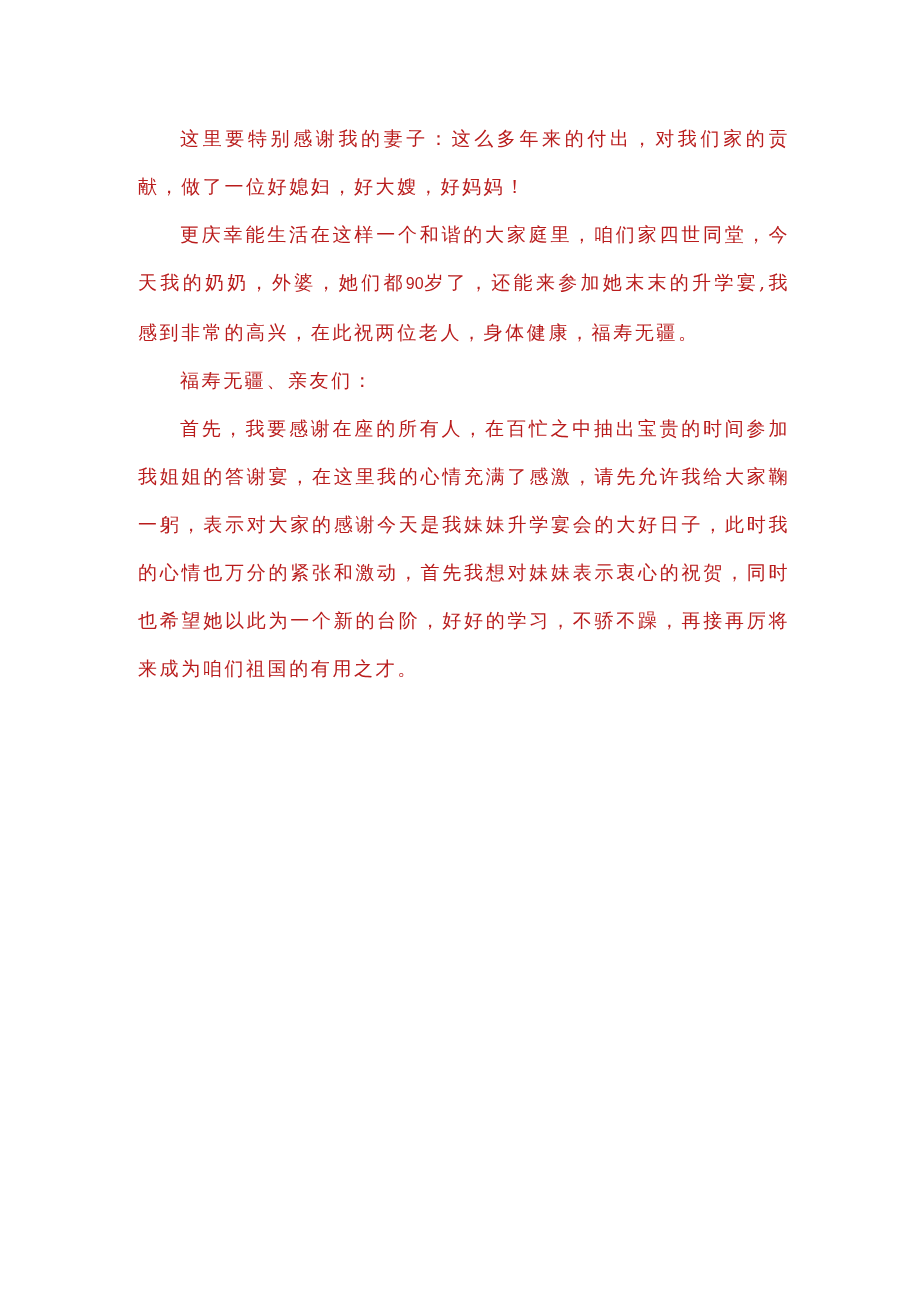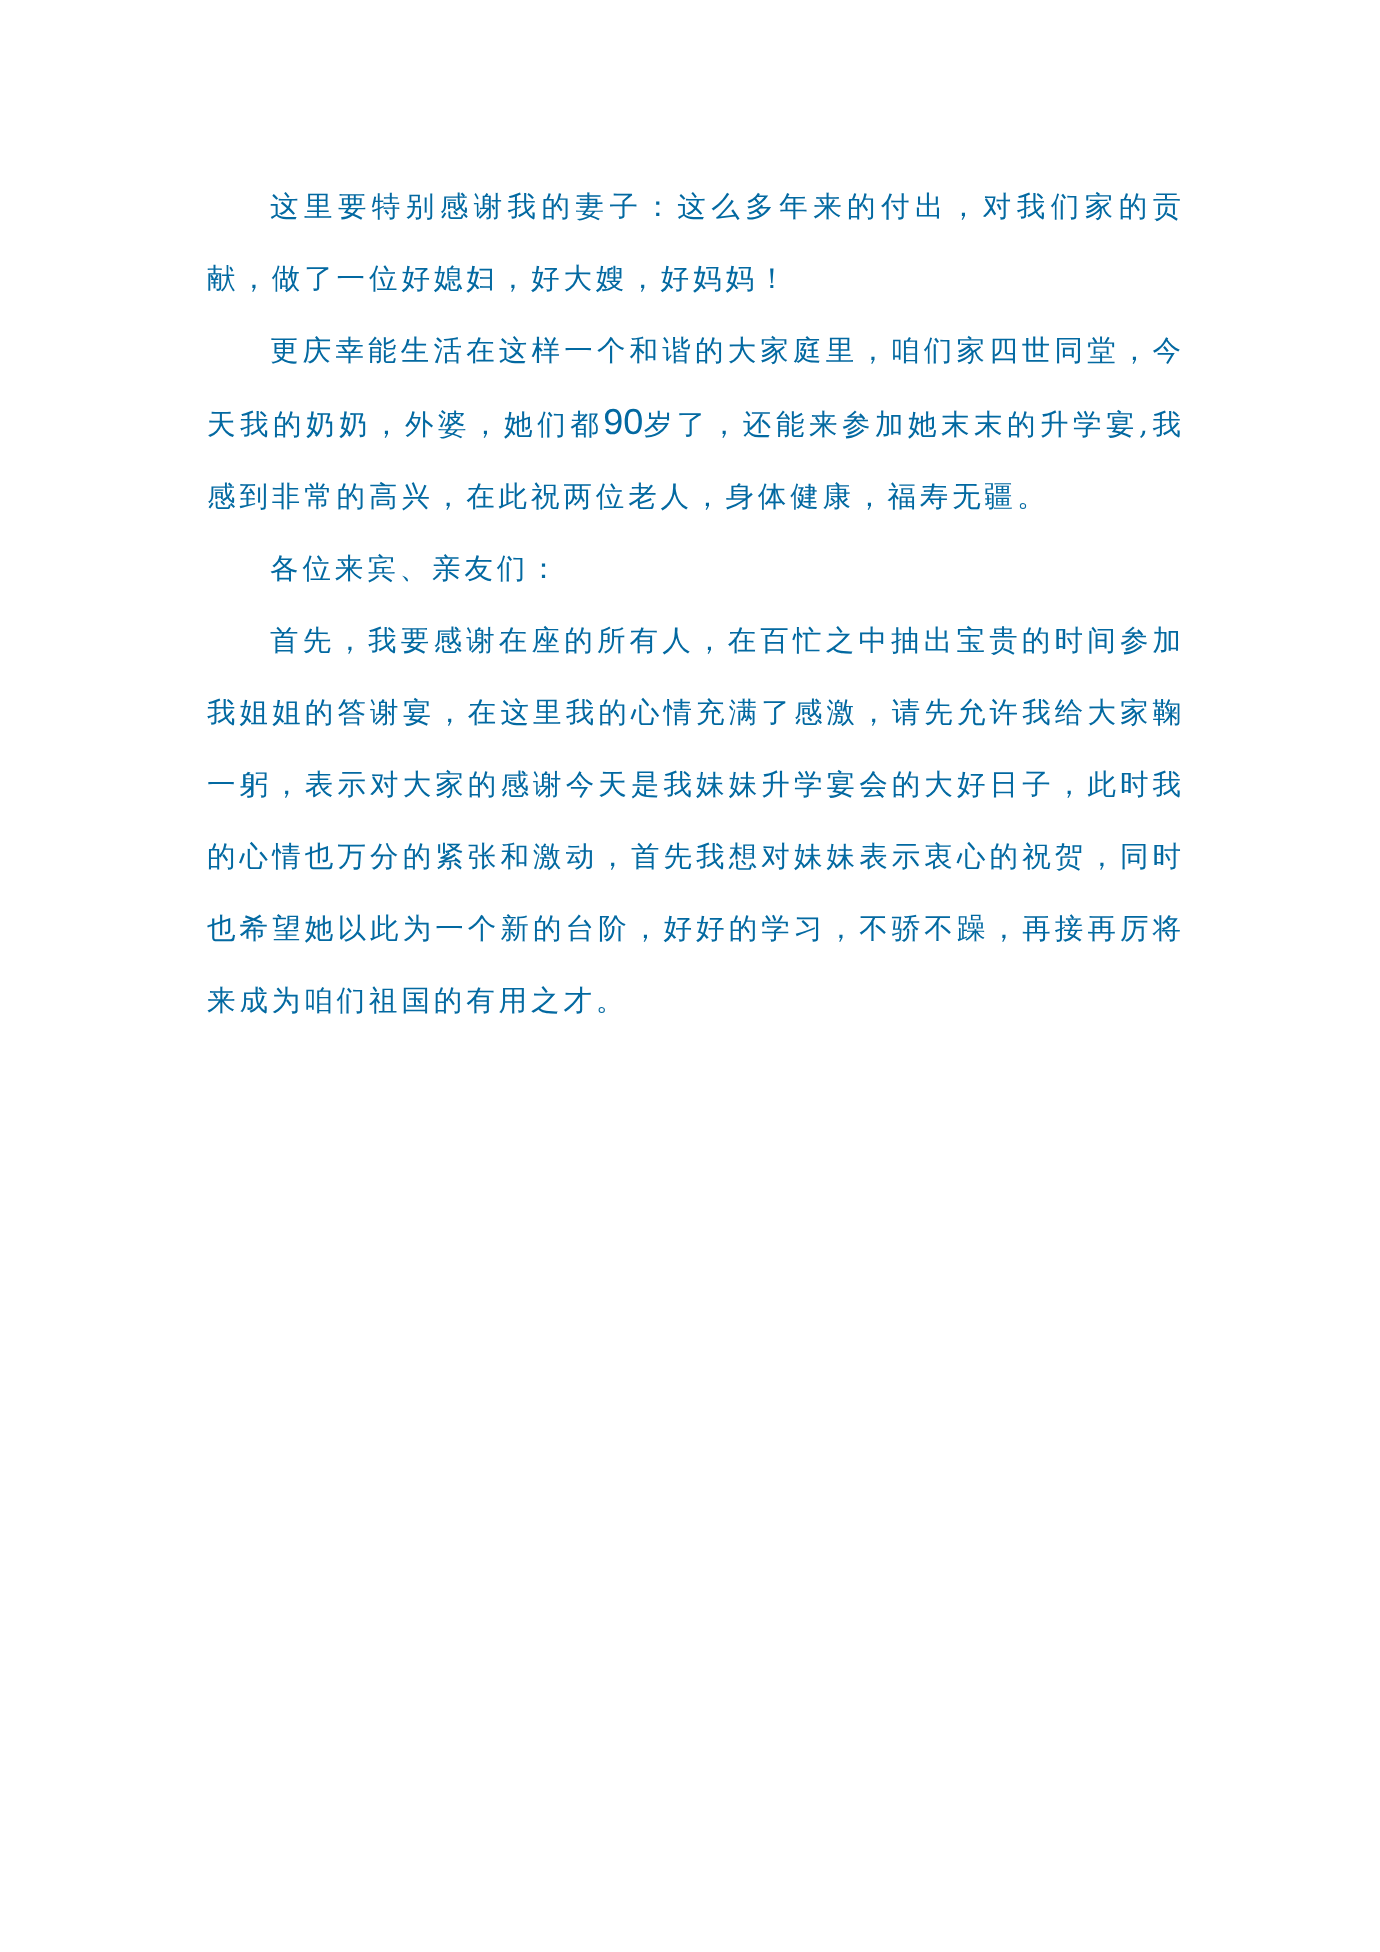--- a/index.html
+++ b/index.html
@@ -4,43 +4,43 @@
 <style>
   html, body { margin: 0; padding: 0; background: #ffffff; }
   body { width: 920px; height: 1301px; position: relative; overflow: hidden; }
   .page {
     position: absolute;
     left: 138px;
     top: 114px;
     width: 652px;
     font-family: "DejaVu Serif", "Liberation Serif", serif;
     font-size: 19px;
-    color: #0369a1;
+    color: #b91c1c;
     letter-spacing: 2.6px;
   }
   .p {
     margin: 0;
     line-height: 48px;
     text-align: justify;
     text-justify: inter-character;
     word-break: break-all;
   }
   .indent { text-indent: 42px; }
-  .latin { font-family: "Liberation Sans", "DejaVu Sans", sans-serif; font-size: 24px; letter-spacing: 0; }
+  .latin { font-family: "Liberation Sans", "DejaVu Sans", sans-serif; font-size: 16px; letter-spacing: 0; }
   .gap { margin-top: 14px; }
 </style>
 </head>
 <body>
 
 <div class="page">
   <p class="p indent">这里要特别感谢我的妻子：这么多年来的付出，对我们家的贡献，做了一位好媳妇，好大嫂，好妈妈！</p>
 
   <p class="p indent"><span>更庆幸能生活在这样一个和谐的大家庭里，咱们家四世同堂，今天我的奶奶，外婆，她们都</span><span class="latin">90</span><span>岁了，还能来参加她末末的升学宴,我感到非常的高兴，在此祝两位老人，身体健康，福寿无疆。</span></p>
 
 
 
 
 
-  <p class="p indent">各位来宾、亲友们：</p>
+  <p class="p indent">福寿无疆、亲友们：</p>
 
 
   <p class="p indent">首先，我要感谢在座的所有人，在百忙之中抽出宝贵的时间参加我姐姐的答谢宴，在这里我的心情充满了感激，请先允许我给大家鞠一躬，表示对大家的感谢今天是我妹妹升学宴会的大好日子，此时我的心情也万分的紧张和激动，首先我想对妹妹表示衷心的祝贺，同时也希望她以此为一个新的台阶，好好的学习，不骄不躁，再接再厉将来成为咱们祖国的有用之才。</p>
 </div>
 
 </body></html>

